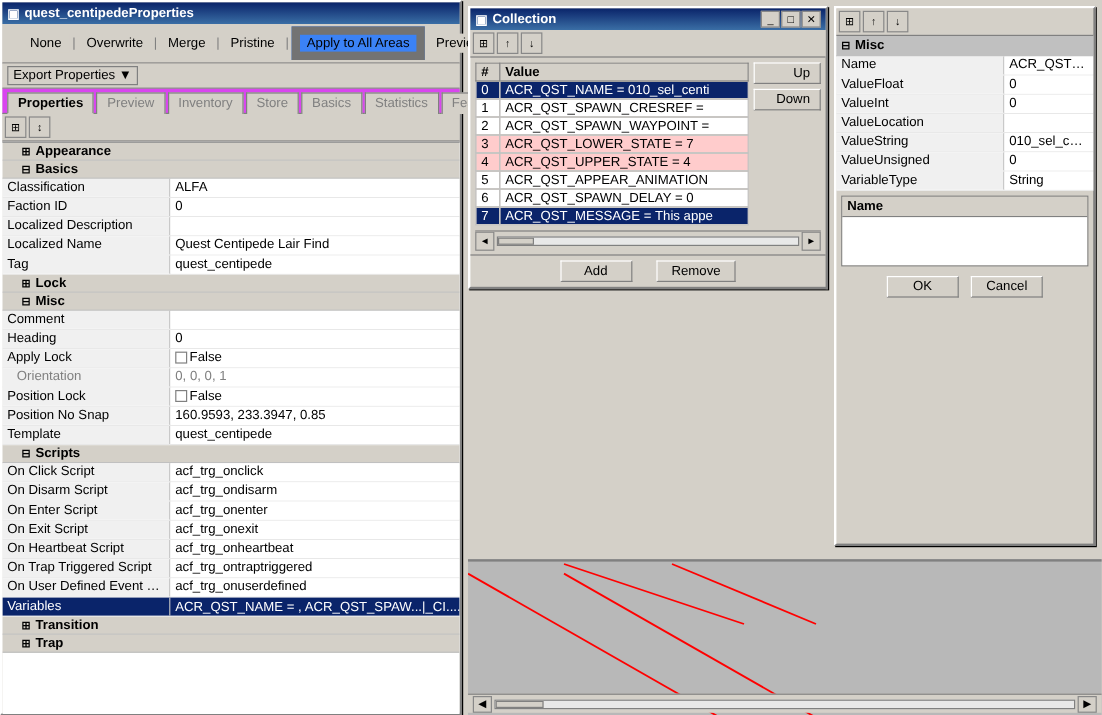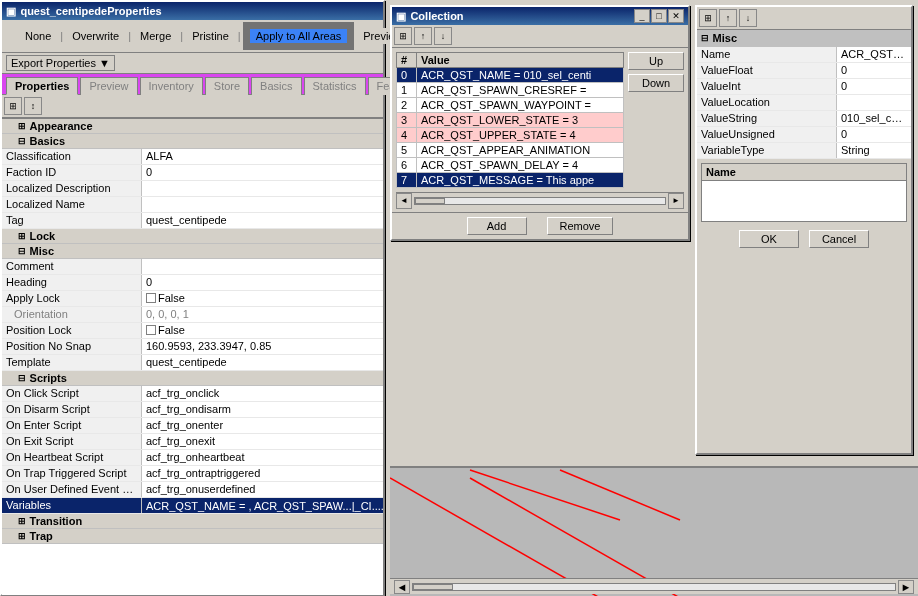--- a/index.html
+++ b/index.html
@@ -261,21 +261,21 @@
     .side-btn {
       background: #d4d0c8;
       border-top: 1px solid #fff;
       border-left: 1px solid #fff;
       border-right: 1px solid #808080;
       border-bottom: 1px solid #808080;
       padding: 2px 8px;
       font-size: 11px;
       cursor: pointer;
       width: 56px;
-      text-align: center;
+      text-align: right;
     }
   </style>
 </head>
 <body>
 
 <div class="window" style="position:absolute; top:0; left:0; width:385px; height:596px; z-index:5;">
   <div class="title-bar">
     <span style="margin-right:4px;">▣</span>
     <span>quest_centipedeProperties</span>
   </div>
@@ -332,20 +332,21 @@
     <div class="prop-row">
       <div class="prop-name">Faction ID</div>
       <div class="prop-value">0</div>
     </div>
     <div class="prop-row">
       <div class="prop-name">Localized Description</div>
       <div class="prop-value"></div>
     </div>
     <div class="prop-row">
       <div class="prop-name">Localized Name</div>
+      <div class="prop-value">Quest Centipede Lair Find</div>
     </div>
     <div class="prop-row">
       <div class="prop-name">Tag</div>
       <div class="prop-value">quest_centipede</div>
     </div>
 
     <div class="prop-section-header">
       <span class="expand-icon">⊞</span>
       <span>Lock</span>
     </div>
@@ -479,33 +480,33 @@
           <tr class="normal">
             <td>1</td>
             <td>ACR_QST_SPAWN_CRESREF =</td>
           </tr>
           <tr class="normal">
             <td>2</td>
             <td>ACR_QST_SPAWN_WAYPOINT =</td>
           </tr>
           <tr class="highlight-red">
             <td>3</td>
-            <td>ACR_QST_LOWER_STATE = 3</td>
+            <td>ACR_QST_LOWER_STATE = 7</td>
           </tr>
           <tr class="highlight-red">
             <td>4</td>
             <td>ACR_QST_UPPER_STATE = 4</td>
           </tr>
           <tr class="normal">
             <td>5</td>
             <td>ACR_QST_APPEAR_ANIMATION</td>
           </tr>
           <tr class="normal">
             <td>6</td>
-            <td>ACR_QST_SPAWN_DELAY = 4</td>
+            <td>ACR_QST_SPAWN_DELAY = 0</td>
           </tr>
           <tr class="selected">
             <td>7</td>
             <td>ACR_QST_MESSAGE = This appe</td>
           </tr>
         </tbody>
       </table>
     </div>
 
     <div style="display:flex; flex-direction:column; gap:4px; margin-left:4px;">

